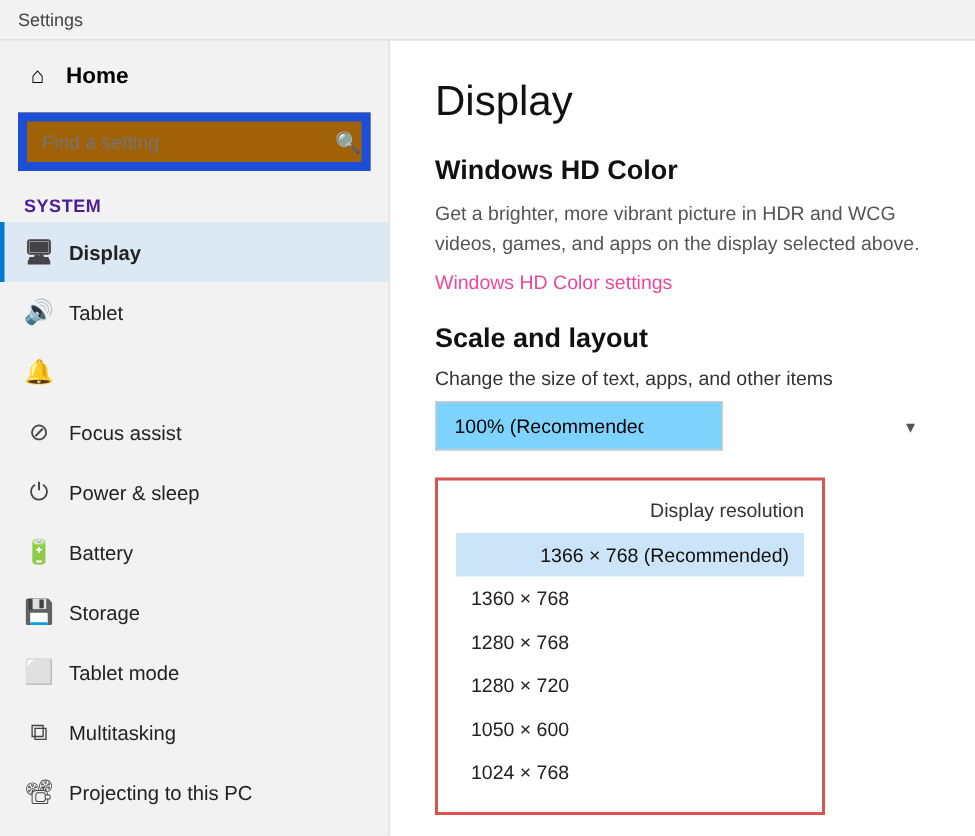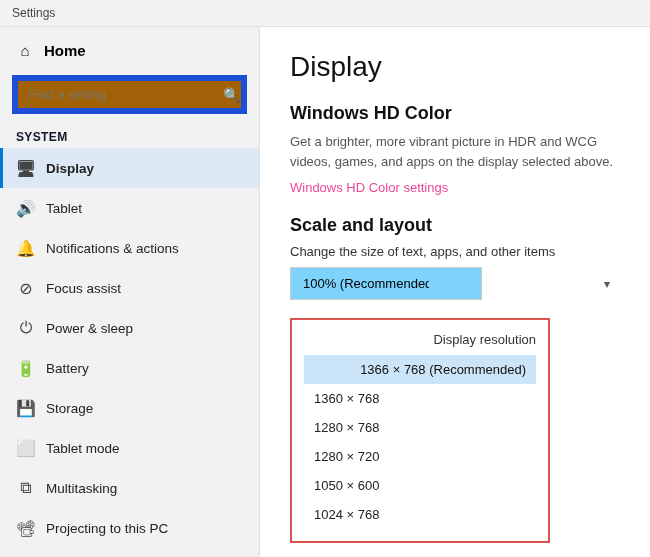--- a/index.html
+++ b/index.html
@@ -66,21 +66,21 @@
       transform: translateY(-50%);
       background: none; border: none;
       cursor: pointer;
       color: #555;
       font-size: 14px;
     }
     .sidebar-section-label {
       padding: 6px 16px 4px 16px;
       font-size: 12px;
       font-weight: 700;
-      color: #0f172a;
+      color: #4c1d95;
       text-transform: uppercase;
       letter-spacing: 0.03em;
     }
     .sidebar-item {
       display: flex;
       align-items: center;
       gap: 10px;
       padding: 10px 16px;
       cursor: pointer;
       font-size: 13.5px;
@@ -214,21 +214,20 @@
     <div class="sidebar-item active">
           <span class="nav-icon">🖥</span>
           <span>Display</span>
         </div>
         <div class="sidebar-item">
           <span class="nav-icon">🔊</span>
           <span>Tablet</span>
         </div>
         <div class="sidebar-item">
           <span class="nav-icon">🔔</span>
-          <span>Notifications &amp; actions</span>
         </div>
         <div class="sidebar-item">
           <span class="nav-icon">⊘</span>
           <span>Focus assist</span>
         </div>
         <div class="sidebar-item">
           <span class="nav-icon">⏻</span>
           <span>Power &amp; sleep</span>
         </div>
         <div class="sidebar-item">

